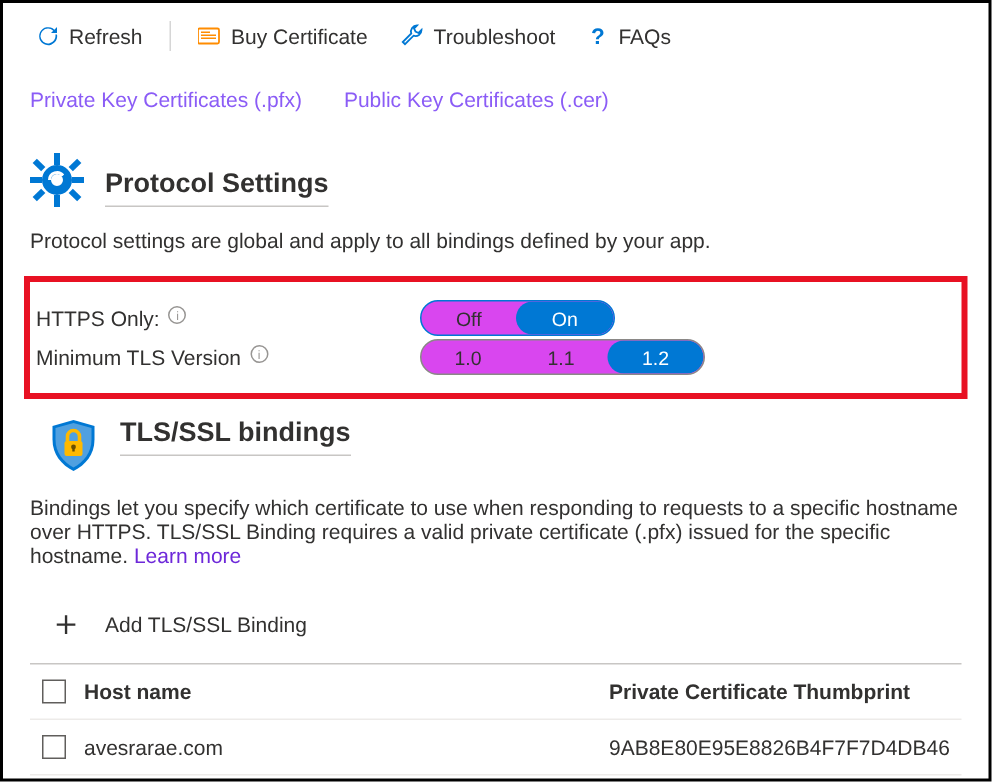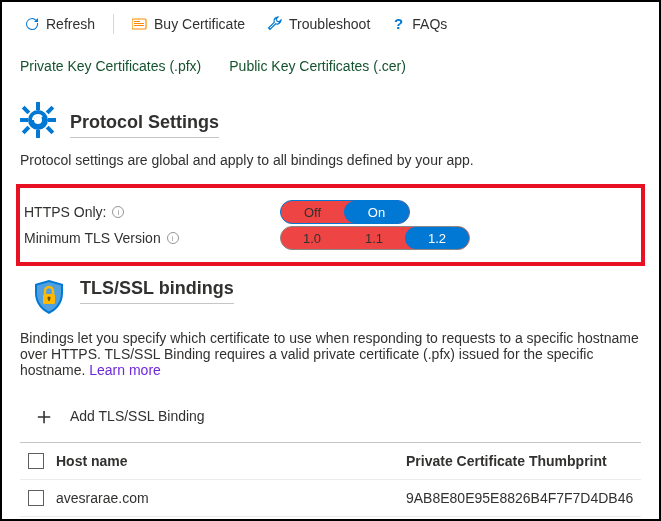--- a/index.html
+++ b/index.html
@@ -44,21 +44,21 @@
       display: flex;
       gap: 28px;
       padding: 0 18px;
       border-bottom: 0px solid #edebe9;
       margin-top: 6px;
     }
     .tab {
       padding: 6px 0 10px 0;
       cursor: pointer;
       position: relative;
-      color: #14532d;
+      color: #8b5cf6;
     }
     .tab.active {
       color: #0078d4;
       font-weight: 600;
     }
     .tab.active::after {
       content: "";
       position: absolute;
       left: 0; right: 0; bottom: 0;
       height: 3px;
@@ -92,39 +92,39 @@
     }
     .setting-row {
       display: flex;
       align-items: center;
       margin: 2px 0;
     }
     .setting-label {
       width: 260px;
       padding-left: 4px;
       display: flex;
-      align-items: center;
+      align-items: flex-start;
       gap: 6px;
     }
     .info-dot {
       width: 12px; height: 12px;
       border: 1px solid #979593;
       border-radius: 50%;
       display: inline-flex;
       align-items: center; justify-content: center;
       font-size: 8px; color: #979593;
     }
     
     .seg {
       display: inline-flex;
       border: 1px solid #8a8886;
       border-radius: 14px;
       overflow: hidden;
       height: 24px;
-      background: #ef4444;
+      background: #d946ef;
     }
     .seg.double { width: 130px; border-color:#0078d4; }
     .seg.triple { width: 190px; }
     .seg-item {
       flex: 1;
       display: flex;
       align-items: center;
       justify-content: center;
       font-size: 13px;
       cursor: pointer;

